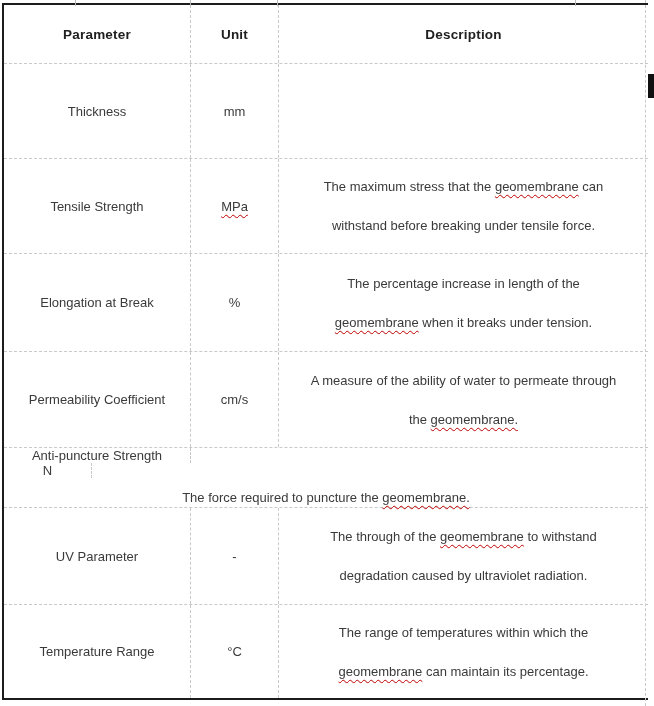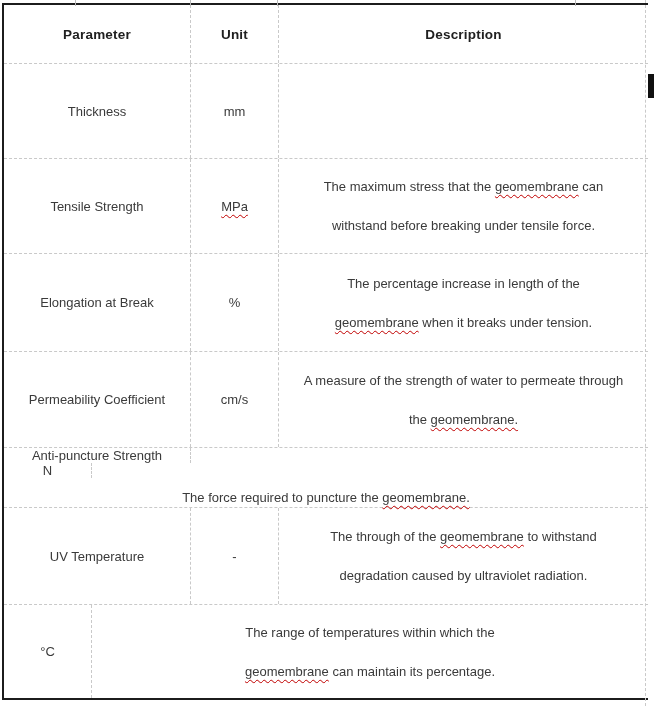--- a/index.html
+++ b/index.html
@@ -119,48 +119,51 @@
       </div>
     </div>
     <div class="row">
       <div class="cell c1">
         <span>Permeability Coefficient</span>
       </div>
       <div class="cell c2">
         <span>cm/s</span>
       </div>
       <div class="cell c3">
-        <div class="line"><span>A measure of the strength of water to permeate through</span></div>
+        <div class="line"><span>A measure of the ability of water to permeate through</span></div>
         <div class="line"><span>the </span><span class="sp">geomembrane.</span></div>
       </div>
     </div>
     <div class="row">
       <div class="cell c1">
         <span>Anti-puncture Strength</span>
       </div>
       <div class="cell c2">
         <span>N</span>
       </div>
       <div class="cell c3">
         <div class="line"><span>The force required to puncture the </span><span class="sp">geomembrane.</span></div>
       </div>
     </div>
     <div class="row">
       <div class="cell c1">
-        <span>UV Temperature</span>
+        <span>UV Parameter</span>
       </div>
       <div class="cell c2">
         <span>-</span>
       </div>
       <div class="cell c3">
         <div class="line"><span>The through of the </span><span class="sp">geomembrane</span><span> to withstand</span></div>
         <div class="line"><span>degradation caused by ultraviolet radiation.</span></div>
       </div>
     </div>
     <div class="row">
+      <div class="cell c1">
+        <span>Temperature Range</span>
+      </div>
       <div class="cell c2">
         <span>°C</span>
       </div>
       <div class="cell c3">
         <div class="line"><span>The range of temperatures within which the</span></div>
         <div class="line"><span class="sp">geomembrane</span><span> can maintain its percentage.</span></div>
       </div>
     </div>
   </div>
 

